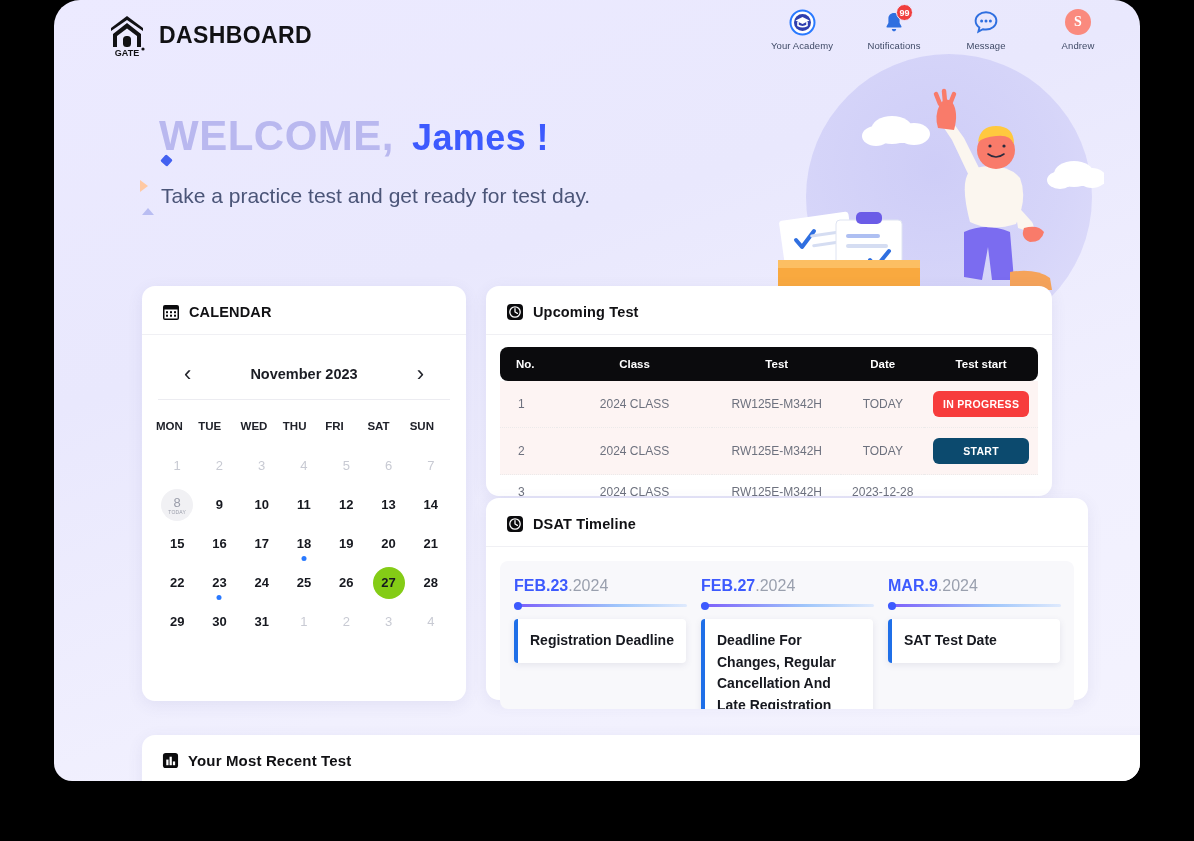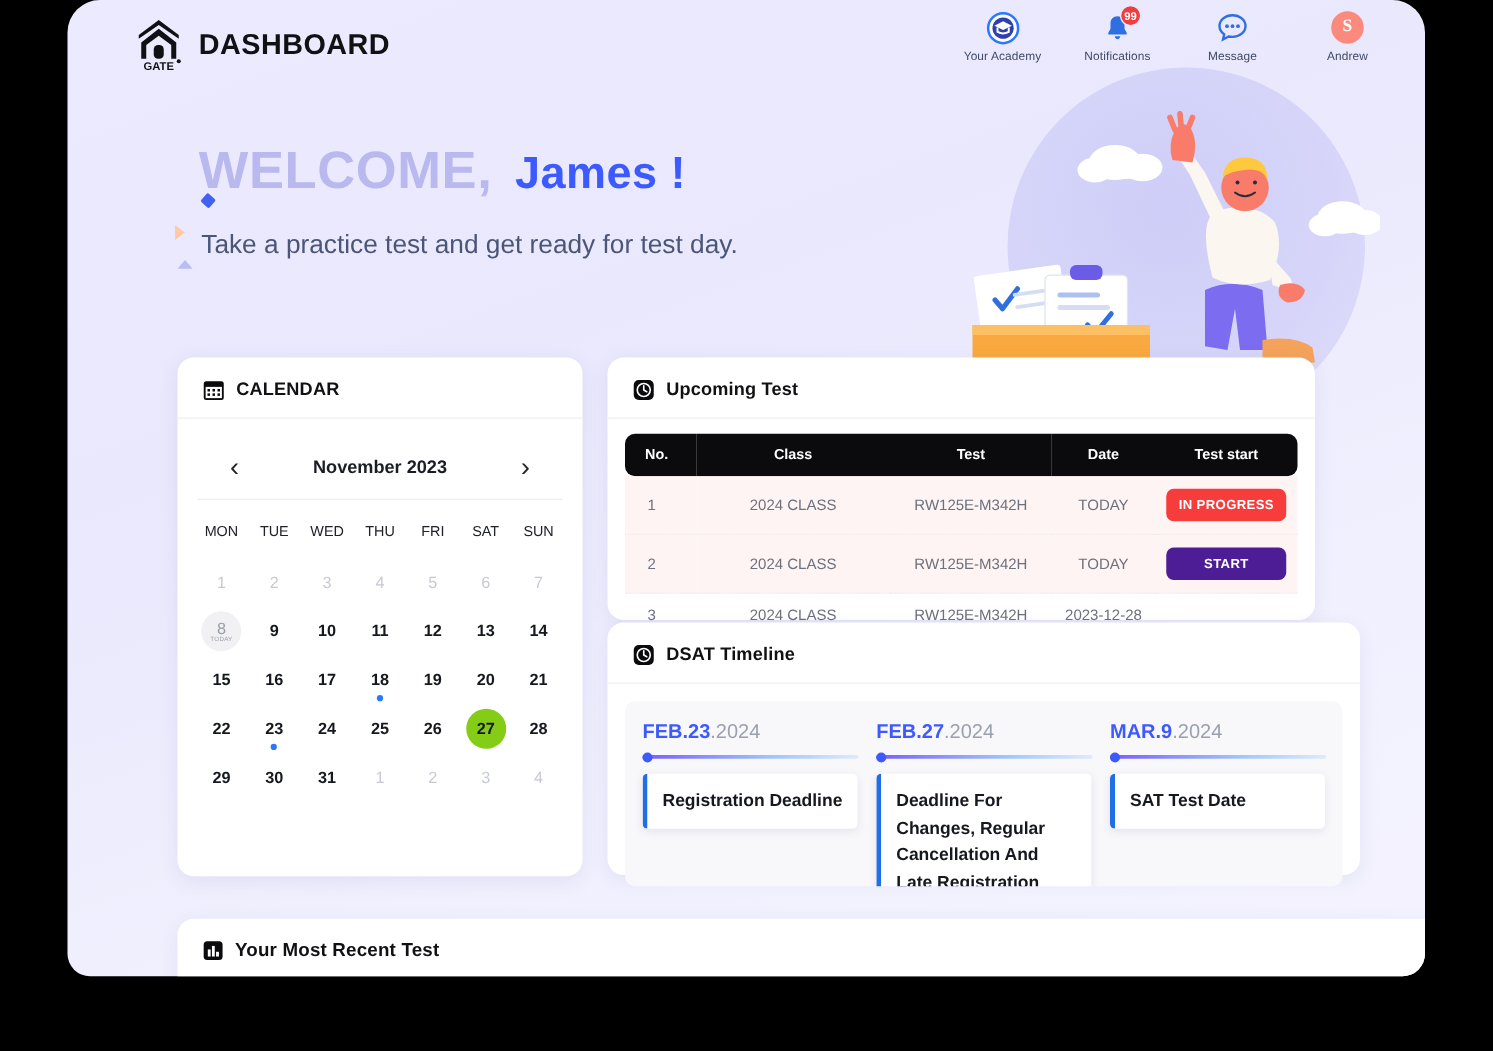--- a/index.html
+++ b/index.html
@@ -77,21 +77,21 @@
   .card-head .sq-icon { width: 18px; height: 18px; flex: none; }
   .card-title { font-size: 14.5px; font-weight: bold; color: #111114; letter-spacing: 0.15px; }
 
   
   #calendar-card { left: 88px; top: 286px; width: 324px; height: 415px; }
   .cal-nav { display: flex; align-items: center; justify-content: space-between; padding: 28px 42px 14px 42px; }
   .cal-arrow { font-size: 22px; color: #23252c; cursor: pointer; line-height: 1; font-weight: 300; }
   .cal-month { font-size: 14.5px; font-weight: bold; color: #1b1d24; }
   .cal-sep { height: 1px; background: #ececf1; margin: 0 16px; }
   .cal-grid { display: grid; grid-template-columns: repeat(7, 1fr); padding: 14px 14px 0 14px; }
-  .cal-dow { text-align: center; font-size: 11.5px; font-weight: normal; color: #20222a; padding: 6px 0 14px 0; }
+  .cal-dow { text-align: left; font-size: 11.5px; font-weight: bold; color: #20222a; padding: 6px 0 14px 0; }
   .cal-cell { height: 39px; display: flex; align-items: center; justify-content: center; position: relative; }
   .cal-num {
     width: 32px; height: 32px; border-radius: 50%;
     display: flex; flex-direction: column; align-items: center; justify-content: center;
     font-size: 13px; font-weight: bold; color: #16181f; cursor: pointer;
   }
   .cal-num.muted { color: #c8cad3; font-weight: normal; }
   .cal-num.today { background: #f1f1f4; color: #9a9daa; font-weight: normal; }
   .cal-num.today .tlabel { font-size: 5px; letter-spacing: .2px; margin-top: -1px; }
   .cal-num.sel { background: #84cc16; color: #16181f; }
@@ -113,21 +113,21 @@
   }
   .tbl tbody td:first-child { text-align: left; padding-left: 18px; }
   .tbl tbody tr.tinted td { background: #fdf4f3; }
   .td-today { color: #f4655a; }
   .btn-pill {
     display: inline-block; min-width: 96px; padding: 7px 10px; border-radius: 6px;
     font-size: 10.5px; font-weight: bold; color: #fff; letter-spacing: .3px; cursor: pointer;
     border: none;
   }
   .btn-inprogress { background: #f73c3c; }
-  .btn-start { background: #4c1d95; }
+  .btn-start { background: #0c4a6e; }
 
   
   #timeline-card { left: 432px; top: 498px; width: 602px; height: 202px; }
   .tl-strip {
     margin: 14px 14px 0 14px; background: #f8f8fb; border-radius: 8px;
     padding: 16px 0 16px 0; display: flex; overflow: hidden; height: 148px;
   }
   .tl-col { flex: none; width: 187px; padding-left: 14px; position: relative; }
   .tl-date { font-size: 16px; color: #9aa0ae; margin-bottom: 9px; white-space: nowrap; }
   .tl-date b { color: #3d5afe; font-weight: bold; }

